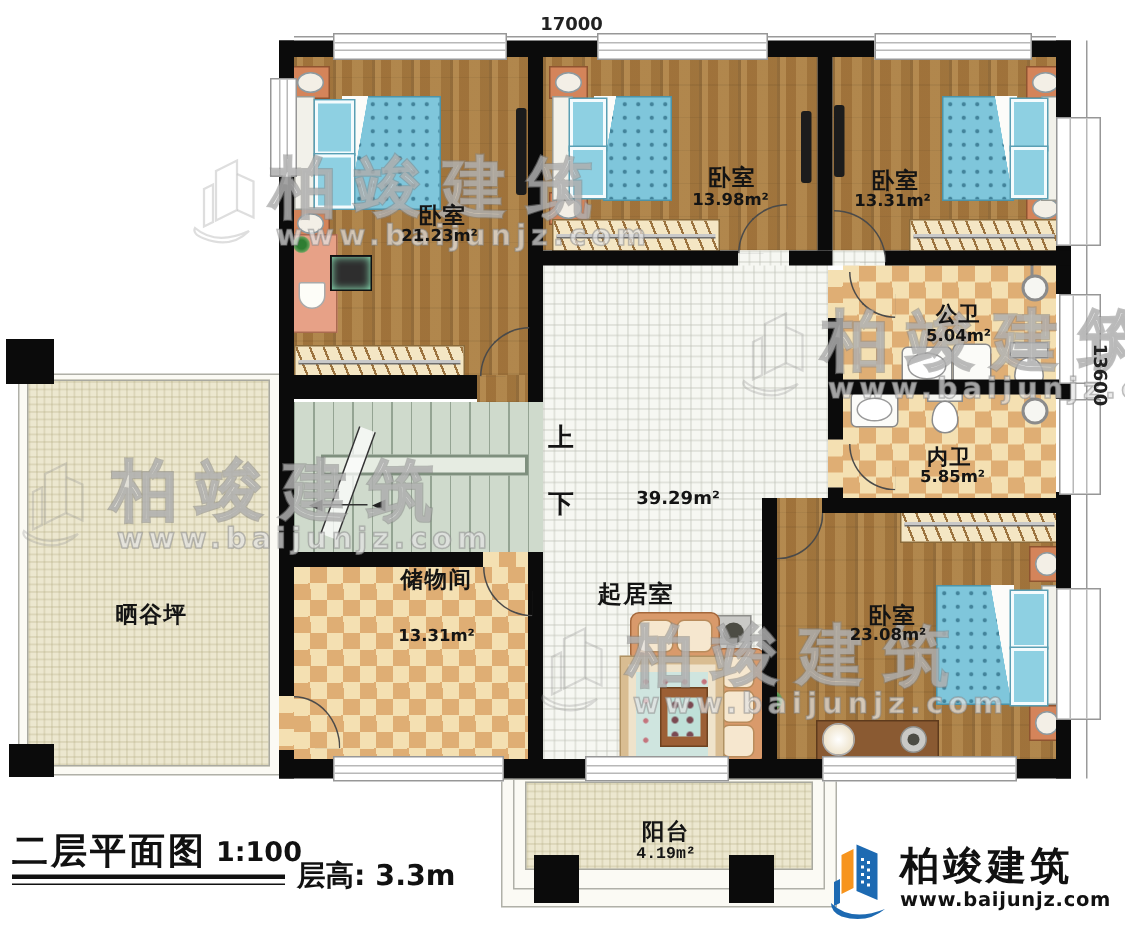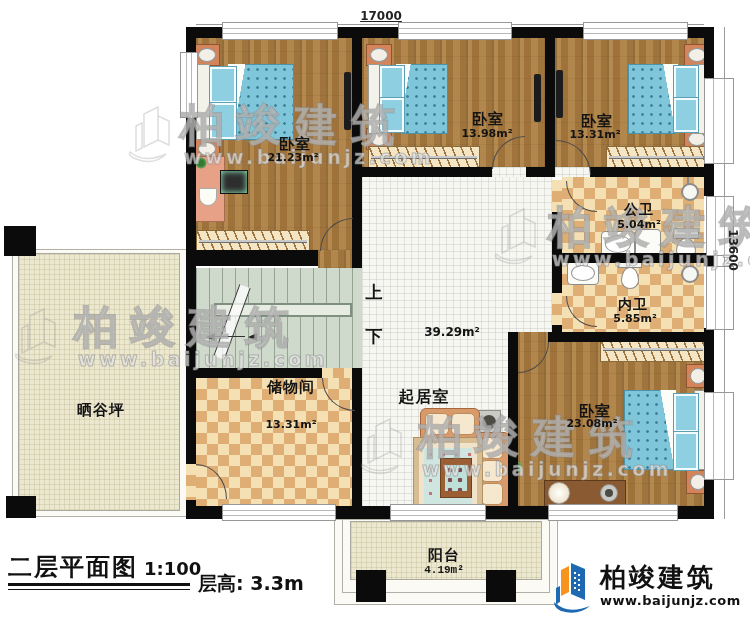--- a/index.html
+++ b/index.html
@@ -320,21 +320,21 @@
   <div class="label rarea" style="left:592px;top:423px;">23.08m²</div>
   <div class="label rarea" style="left:452px;top:332px;font-size:12px;">39.29m²</div>
   <div class="label rname" style="left:424px;top:397px;font-size:16px;">起居室</div>
   <div class="label rname" style="left:291px;top:387px;">储物间</div>
   <div class="label rarea" style="left:291px;top:424px;">13.31m²</div>
   <div class="label rname" style="left:101px;top:410px;">晒谷坪</div>
   <div class="label rname" style="left:444px;top:555px;">阳台</div>
   <div class="label rarea" style="left:444px;top:570px;font-family:Liberation Mono, monospace;">4.19m²</div>
   <div class="label updown" style="left:374px;top:292px;">上</div>
   <div class="label updown" style="left:374px;top:336px;">下</div>
-  <div class="label dimlabel" style="left:381px;top:16px;text-decoration:underline;">17000</div>
+  <div class="label dimlabel" style="left:381px;top:16px;">17000</div>
   <div class="label dimlabel" style="left:733px;top:250px;transform:translate(-50%,-50%) rotate(90deg);">13600</div>
 
   <div class="tb-title">二层平面图</div>
   <div class="tb-underline"></div>
   <div class="tb-scale">1:100</div>
   <div class="tb-line2">
     <span>层高:</span>
     <span>3.3m</span>
   </div>
 

